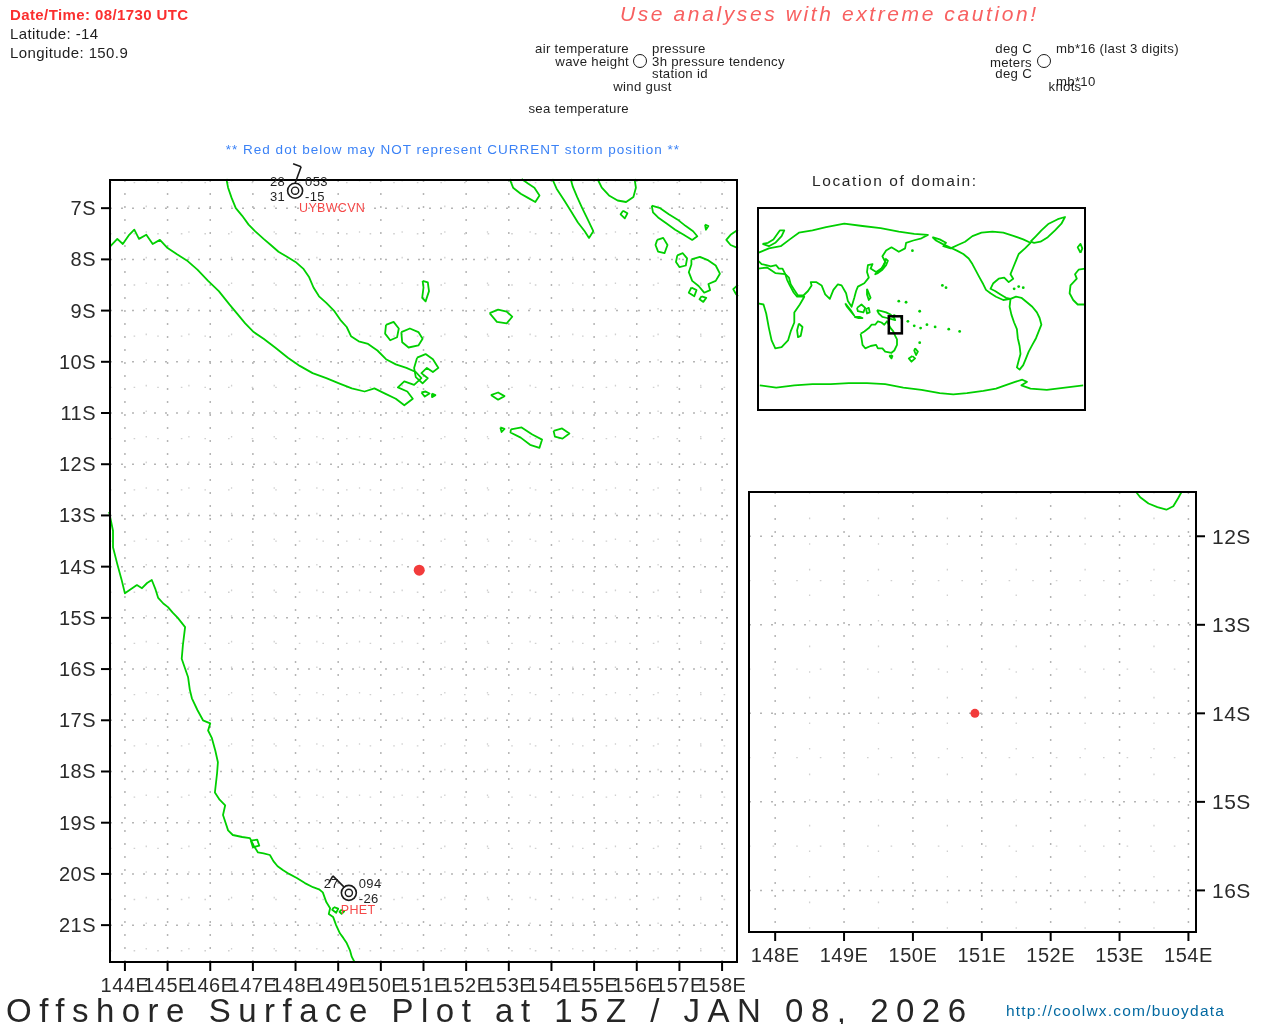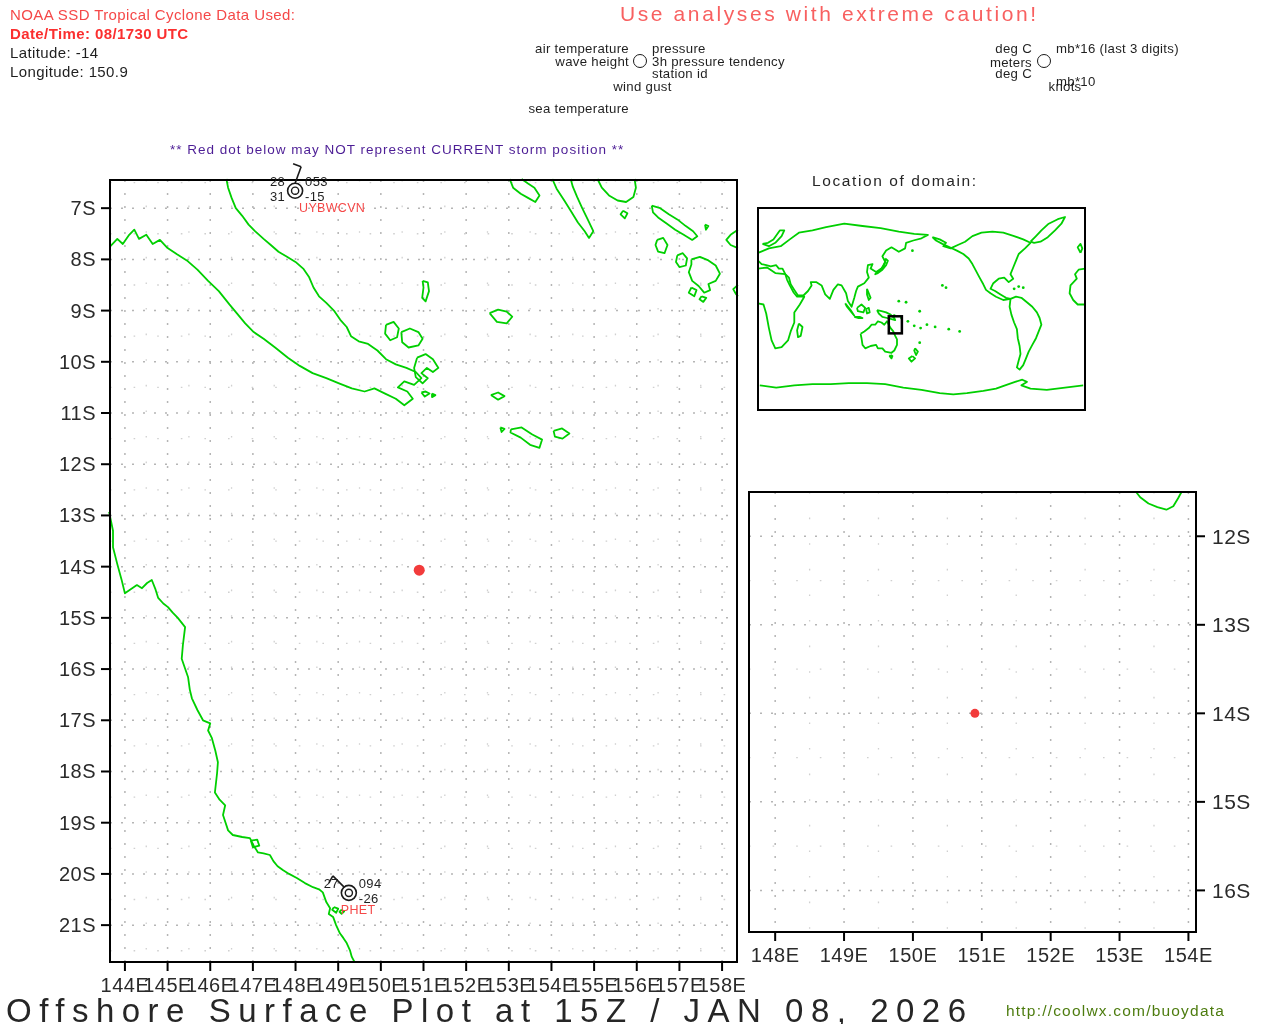--- a/index.html
+++ b/index.html
@@ -4,26 +4,26 @@
 <style>
   html,body{margin:0;padding:0;background:#fff;}
   #page{position:relative;width:1280px;height:1024px;background:#fff;overflow:hidden;
         font-family:"Liberation Sans",sans-serif;}
   #plot{position:absolute;left:0;top:0;}
   .abs{position:absolute;white-space:nowrap;}
   .info-line{font-size:15px;line-height:19px;color:#1f1f1f;letter-spacing:.4px;}
   .red{color:#f54848;}
   .boldred{color:#fb2f2f;font-weight:bold;}
   .caution{font-size:21px;letter-spacing:2.6px;color:#f86060;}
-  .warning{font-size:13.5px;letter-spacing:1px;color:#4c1d95;text-align:left;width:510px;}
+  .warning{font-size:13.5px;letter-spacing:1px;color:#3b82f6;text-align:right;width:510px;}
   .leg{font-size:13.2px;color:#1f1f1f;letter-spacing:.3px;line-height:13px;}
   .leg-circle{position:absolute;width:12px;height:12px;border:1.7px solid #1a1a1a;border-radius:50%;background:#fff;}
   .domtitle{font-size:15.5px;letter-spacing:1.6px;color:#262626;}
   .footer-title{font-size:33px;letter-spacing:7.5px;color:#262626;}
-  .footer-url{font-size:15.5px;letter-spacing:1.2px;color:#4d7c0f;}
+  .footer-url{font-size:15.5px;letter-spacing:1.2px;color:#0369a1;}
   .r{text-align:right;}
   .c{text-align:center;}
 </style>
 </head>
 <body>
 
 <div id="page">
 
   <svg id="plot" width="1280" height="1024">
       <line x1="124.9285714285712" y1="180" x2="124.9285714285712" y2="962" stroke="#b5b5b5" stroke-width="1.5" stroke-dasharray="2 11"></line>
@@ -281,27 +281,26 @@
       <line x1="1197" y1="713.3279678068411" x2="1205" y2="713.3279678068411" stroke="#000" stroke-width="2"></line>
       <text x="1212" y="720.8279678068411" text-anchor="start" fill="#2a2a2a" style="font-family:&quot;Liberation Sans&quot;,sans-serif;font-size:21px;letter-spacing:.5px;">14S</text>
       <line x1="1197" y1="801.8591549295775" x2="1205" y2="801.8591549295775" stroke="#000" stroke-width="2"></line>
       <text x="1212" y="809.3591549295775" text-anchor="start" fill="#2a2a2a" style="font-family:&quot;Liberation Sans&quot;,sans-serif;font-size:21px;letter-spacing:.5px;">15S</text>
       <line x1="1197" y1="890.3903420523139" x2="1205" y2="890.3903420523139" stroke="#000" stroke-width="2"></line>
       <text x="1212" y="897.8903420523139" text-anchor="start" fill="#2a2a2a" style="font-family:&quot;Liberation Sans&quot;,sans-serif;font-size:21px;letter-spacing:.5px;">16S</text>
       <circle cx="974.9106317411399" cy="713.3279678068411" r="4.5" fill="#f23b3b"></circle>
     </svg>
 
   <div class="abs" style="left:10px;top:5px;">
-    <div class="info-line red">NOAA SSD Tropical Cyclone Data Used:</div>
     <div class="info-line boldred">Date/Time: 08/1730 UTC</div>
     <div class="info-line">Latitude: -14</div>
     <div class="info-line">Longitude: 150.9</div>
   </div>
 
-  <div class="abs caution" style="left:620px;top:2px;">Use analyses with extreme caution!</div>
+  <div class="abs caution" style="left:620px;top:2px;font-style:italic;">Use analyses with extreme caution!</div>
 
   <div>
     <div class="abs leg r" style="left:430px;top:42px;width:199px;">air temperature</div>
     <div class="abs leg r" style="left:430px;top:54.5px;width:199px;">wave height</div>
     <div class="abs leg r" style="left:430px;top:67px;width:199px;margin-top:35px;">sea temperature</div>
     <div class="leg-circle" style="left:633px;top:54px;"></div>
     <div class="abs leg" style="left:652px;top:42px;">pressure</div>
     <div class="abs leg" style="left:652px;top:54.5px;">3h pressure tendency</div>
     <div class="abs leg" style="left:652px;top:67px;">station id</div>
     <div class="abs leg c" style="left:560px;top:79.5px;width:165px;">wind gust</div>

